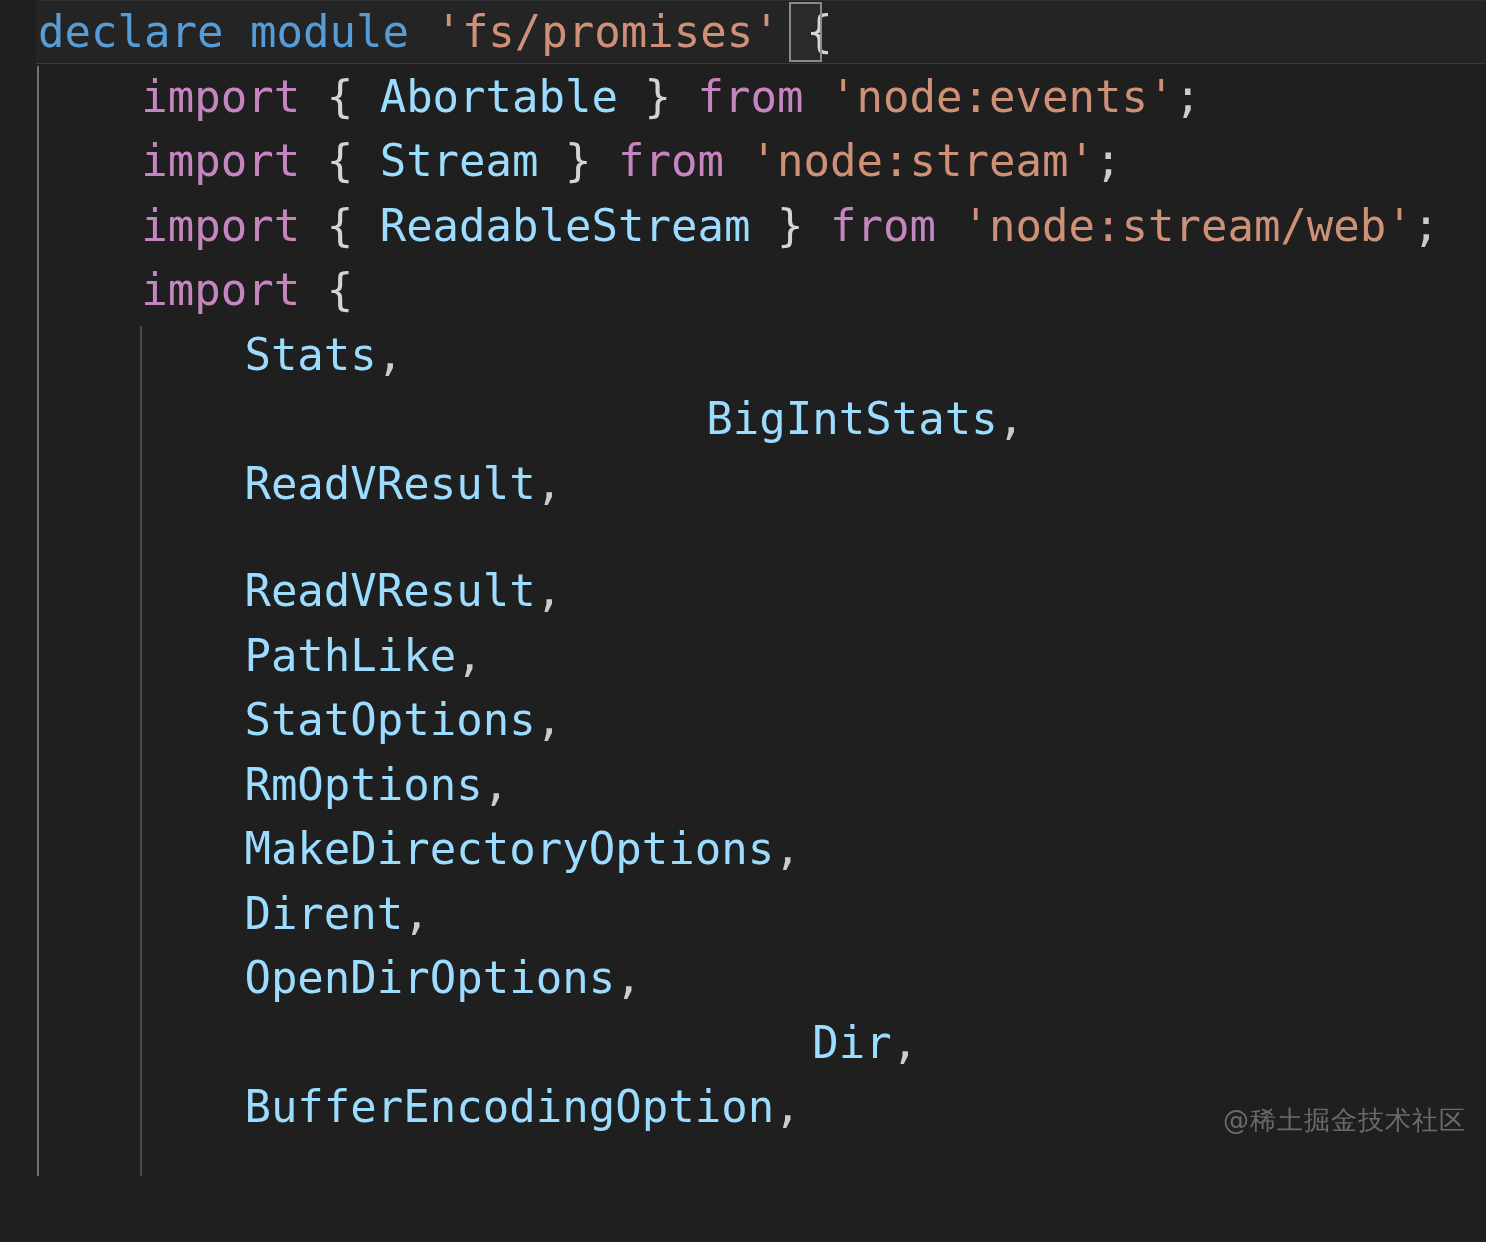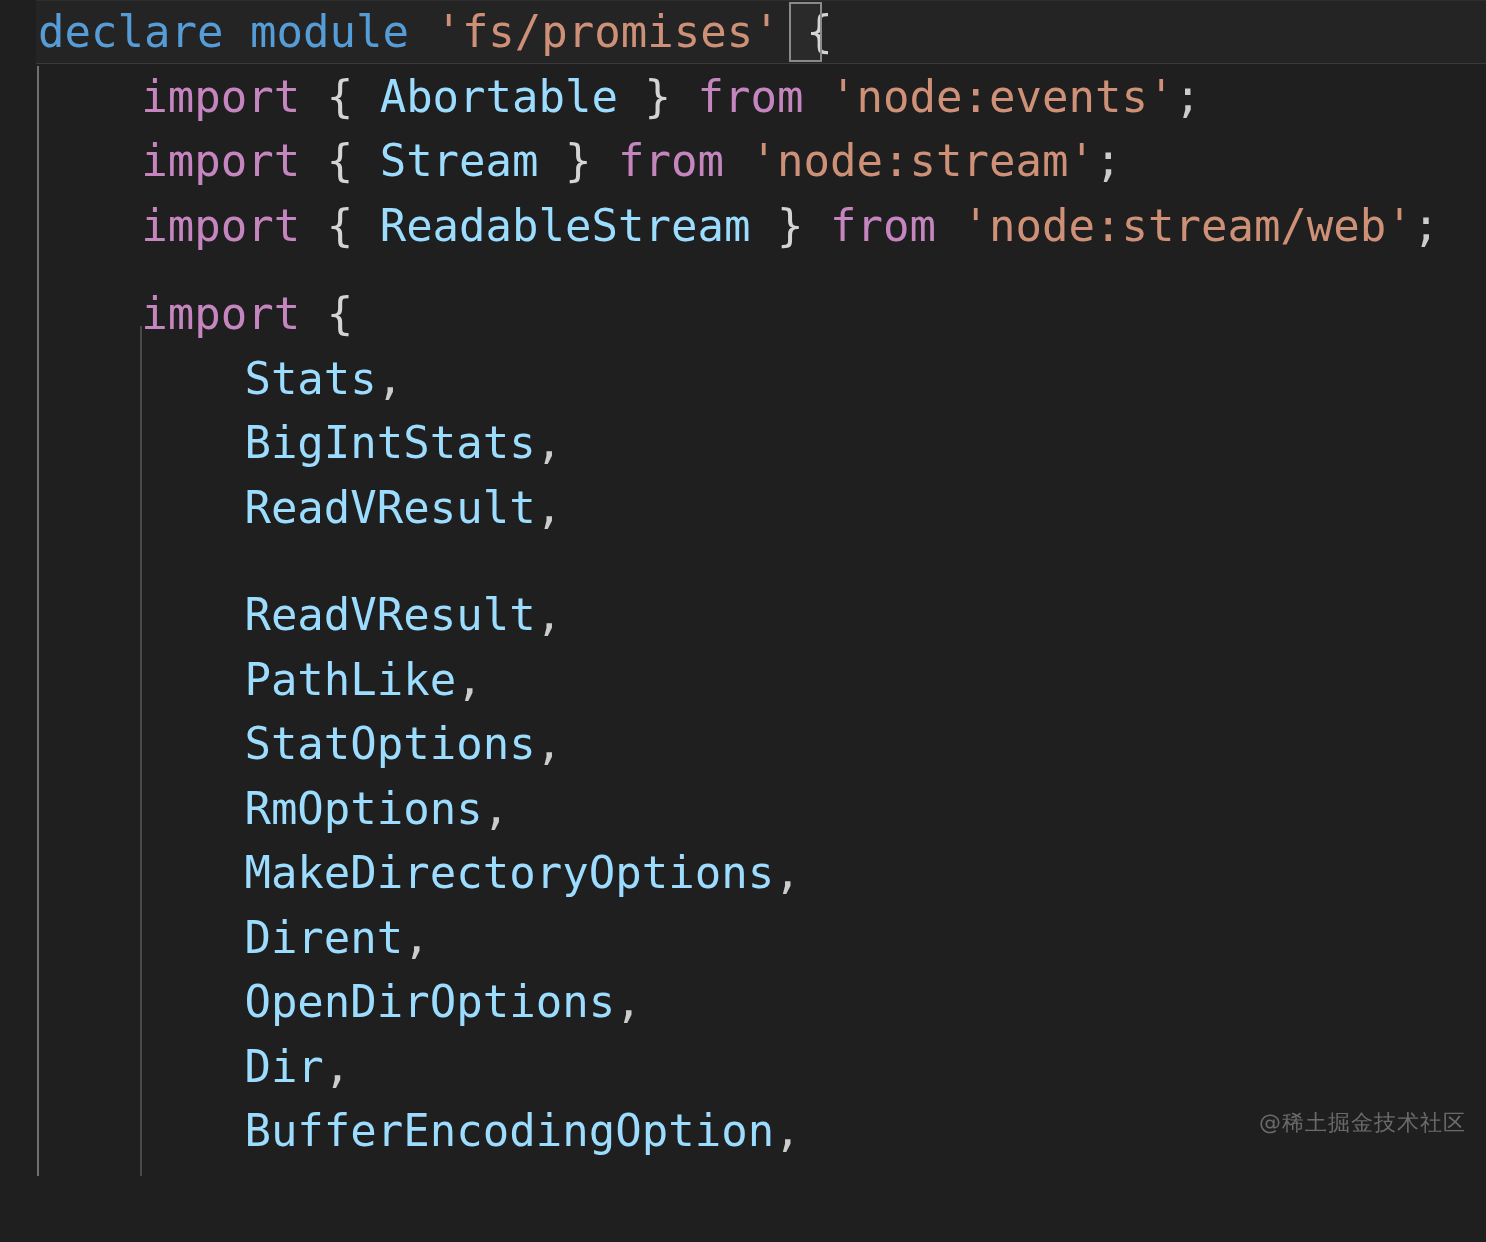--- a/index.html
+++ b/index.html
@@ -87,21 +87,21 @@
   .tok-brace    { color: #d4d4d4; }
   .tok-plain    { color: #d4d4d4; }
 
   
   #watermark {
     position: absolute;
     right: 20px;
     bottom: 38px;
     color: rgba(168,168,168,0.55);
     font-family: "DejaVu Sans", "Liberation Sans", sans-serif;
-    font-size: 22px;
+    font-size: 26px;
     letter-spacing: 1px;
     white-space: nowrap;
     user-select: none;
   }
 </style>
 </head>
 <body>
 
 <div id="editor">
 
@@ -110,32 +110,32 @@
   <div id="indent-guides-layer">
       <div class="indent-guide active" style="left: 37px; top: 66px; height: 1176px;"></div>
       <div class="indent-guide" style="left: 140px; top: 326px; height: 916px;"></div>
     </div>
 
   <div id="code">
       <div class="code-line" style="padding-left: 38px;"><span class="tok-keyword">declare</span><span class="tok-plain"> </span><span class="tok-keyword">module</span><span class="tok-plain"> </span><span class="tok-string">'fs/promises'</span><span class="tok-plain"> </span><span class="tok-brace">{</span></div>
       <div class="code-line" style="padding-left: 141.2px;"><span class="tok-control">import</span><span class="tok-plain"> </span><span class="tok-brace">{</span><span class="tok-plain"> </span><span class="tok-ident">Abortable</span><span class="tok-plain"> </span><span class="tok-brace">}</span><span class="tok-plain"> </span><span class="tok-control">from</span><span class="tok-plain"> </span><span class="tok-string">'node:events'</span><span class="tok-punct">;</span></div>
       <div class="code-line" style="padding-left: 141.2px;"><span class="tok-control">import</span><span class="tok-plain"> </span><span class="tok-brace">{</span><span class="tok-plain"> </span><span class="tok-ident">Stream</span><span class="tok-plain"> </span><span class="tok-brace">}</span><span class="tok-plain"> </span><span class="tok-control">from</span><span class="tok-plain"> </span><span class="tok-string">'node:stream'</span><span class="tok-punct">;</span></div>
       <div class="code-line" style="padding-left: 141.2px;"><span class="tok-control">import</span><span class="tok-plain"> </span><span class="tok-brace">{</span><span class="tok-plain"> </span><span class="tok-ident">ReadableStream</span><span class="tok-plain"> </span><span class="tok-brace">}</span><span class="tok-plain"> </span><span class="tok-control">from</span><span class="tok-plain"> </span><span class="tok-string">'node:stream/web'</span><span class="tok-punct">;</span></div>
-      <div class="code-line" style="padding-left: 141.2px; margin-top: 24px;"><span class="tok-control">import</span><span class="tok-plain"> </span><span class="tok-brace">{</span></div>
+      <div class="code-line" style="padding-left: 141.2px;"><span class="tok-control">import</span><span class="tok-plain"> </span><span class="tok-brace">{</span></div>
       <div class="code-line" style="padding-left: 244.4px;"><span class="tok-ident">Stats</span><span class="tok-punct">,</span></div>
-      <div class="code-line" style="padding-left: 244.4px;"><span class="tok-ident">BigIntStats</span><span class="tok-punct">,</span></div>
+      <div class="code-line" style="padding-left: 244.4px; text-align: center;"><span class="tok-ident">BigIntStats</span><span class="tok-punct">,</span></div>
       <div class="code-line" style="padding-left: 244.4px;"><span class="tok-ident">ReadVResult</span><span class="tok-punct">,</span></div>
       <div class="code-line" style="padding-left: 244.4px; margin-top: 43px;"><span class="tok-ident">ReadVResult</span><span class="tok-punct">,</span></div>
       <div class="code-line" style="padding-left: 244.4px;"><span class="tok-ident">PathLike</span><span class="tok-punct">,</span></div>
       <div class="code-line" style="padding-left: 244.4px;"><span class="tok-ident">StatOptions</span><span class="tok-punct">,</span></div>
       <div class="code-line" style="padding-left: 244.4px;"><span class="tok-ident">RmOptions</span><span class="tok-punct">,</span></div>
       <div class="code-line" style="padding-left: 244.4px;"><span class="tok-ident">MakeDirectoryOptions</span><span class="tok-punct">,</span></div>
       <div class="code-line" style="padding-left: 244.4px;"><span class="tok-ident">Dirent</span><span class="tok-punct">,</span></div>
       <div class="code-line" style="padding-left: 244.4px;"><span class="tok-ident">OpenDirOptions</span><span class="tok-punct">,</span></div>
-      <div class="code-line" style="padding-left: 244.4px;"><span class="tok-ident">Dir</span><span class="tok-punct">,</span></div>
+      <div class="code-line" style="padding-left: 244.4px; text-align: center;"><span class="tok-ident">Dir</span><span class="tok-punct">,</span></div>
       <div class="code-line" style="padding-left: 244.4px;"><span class="tok-ident">BufferEncodingOption</span><span class="tok-punct">,</span></div>
     </div>
 
   <div id="bracket-match-box"></div>
 
   <div id="watermark">@稀土掘金技术社区</div>
 
 </div>
 
 </body></html>

